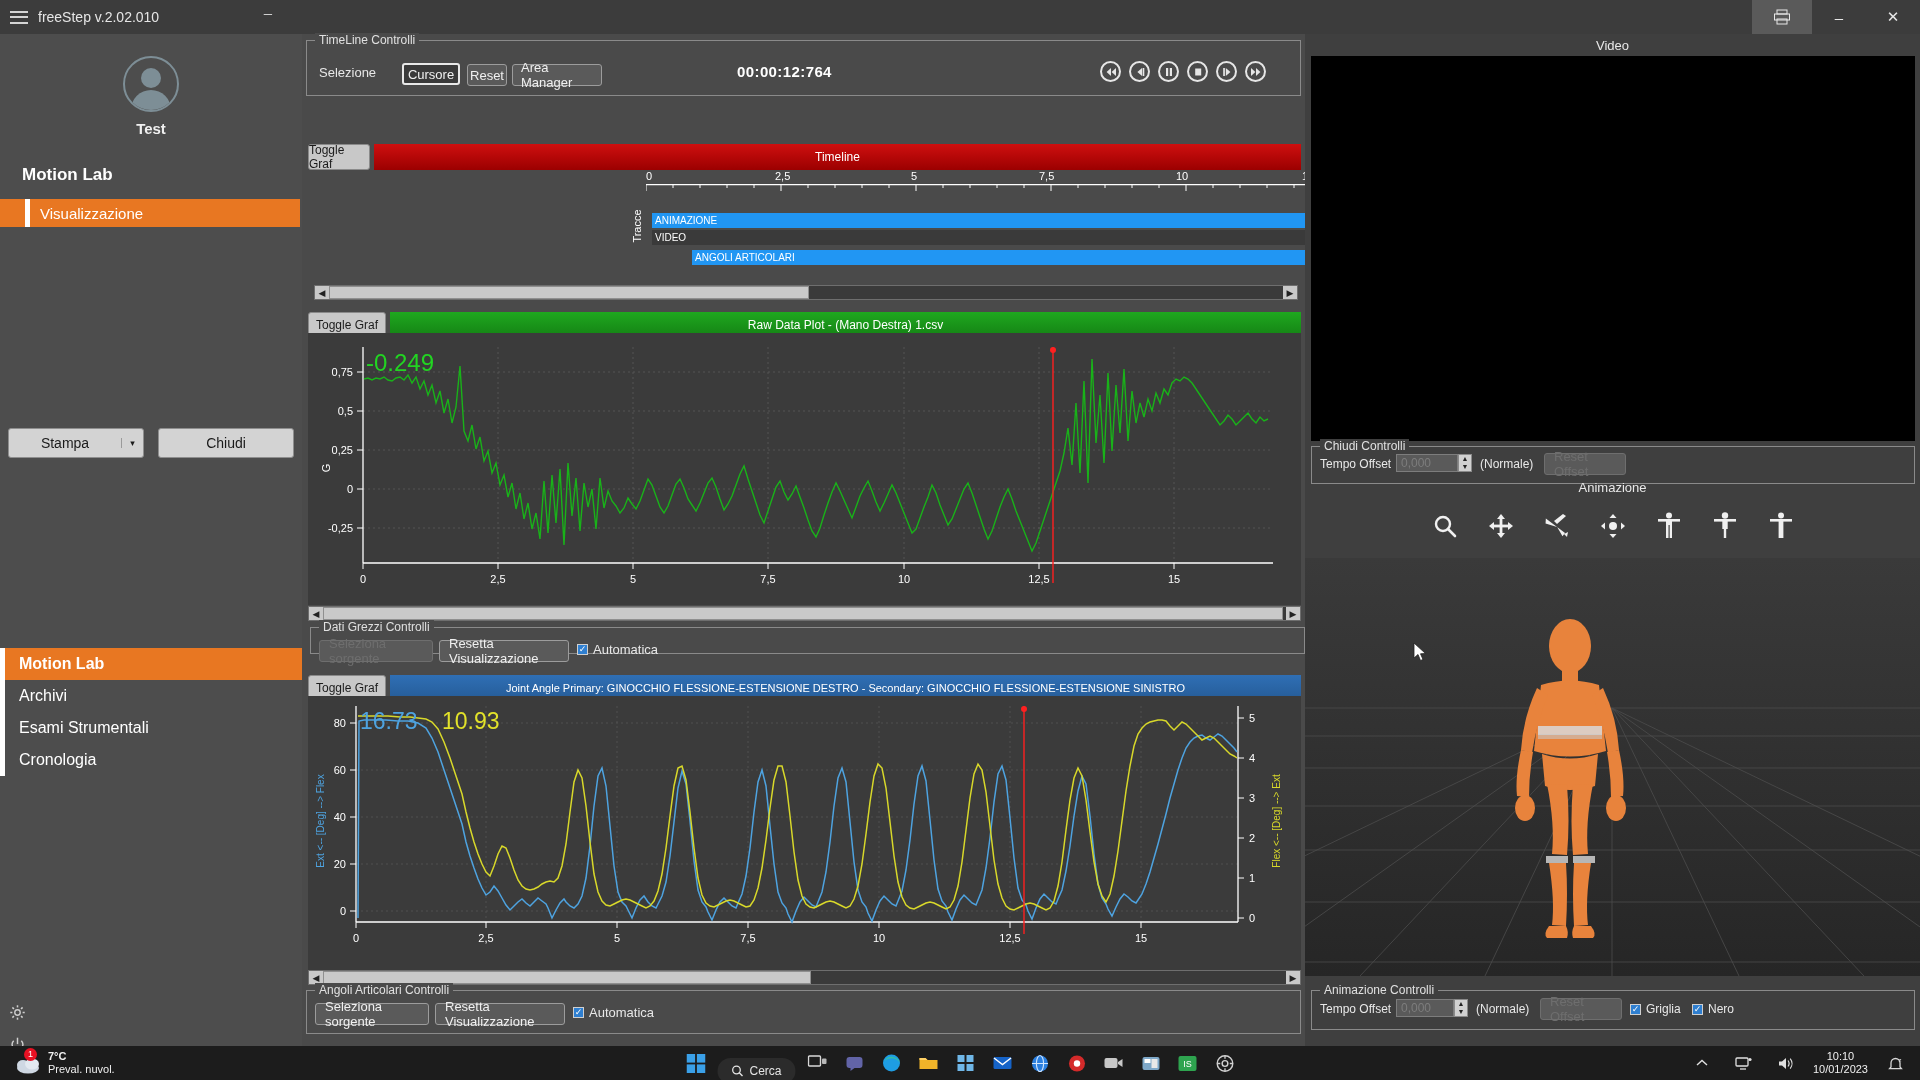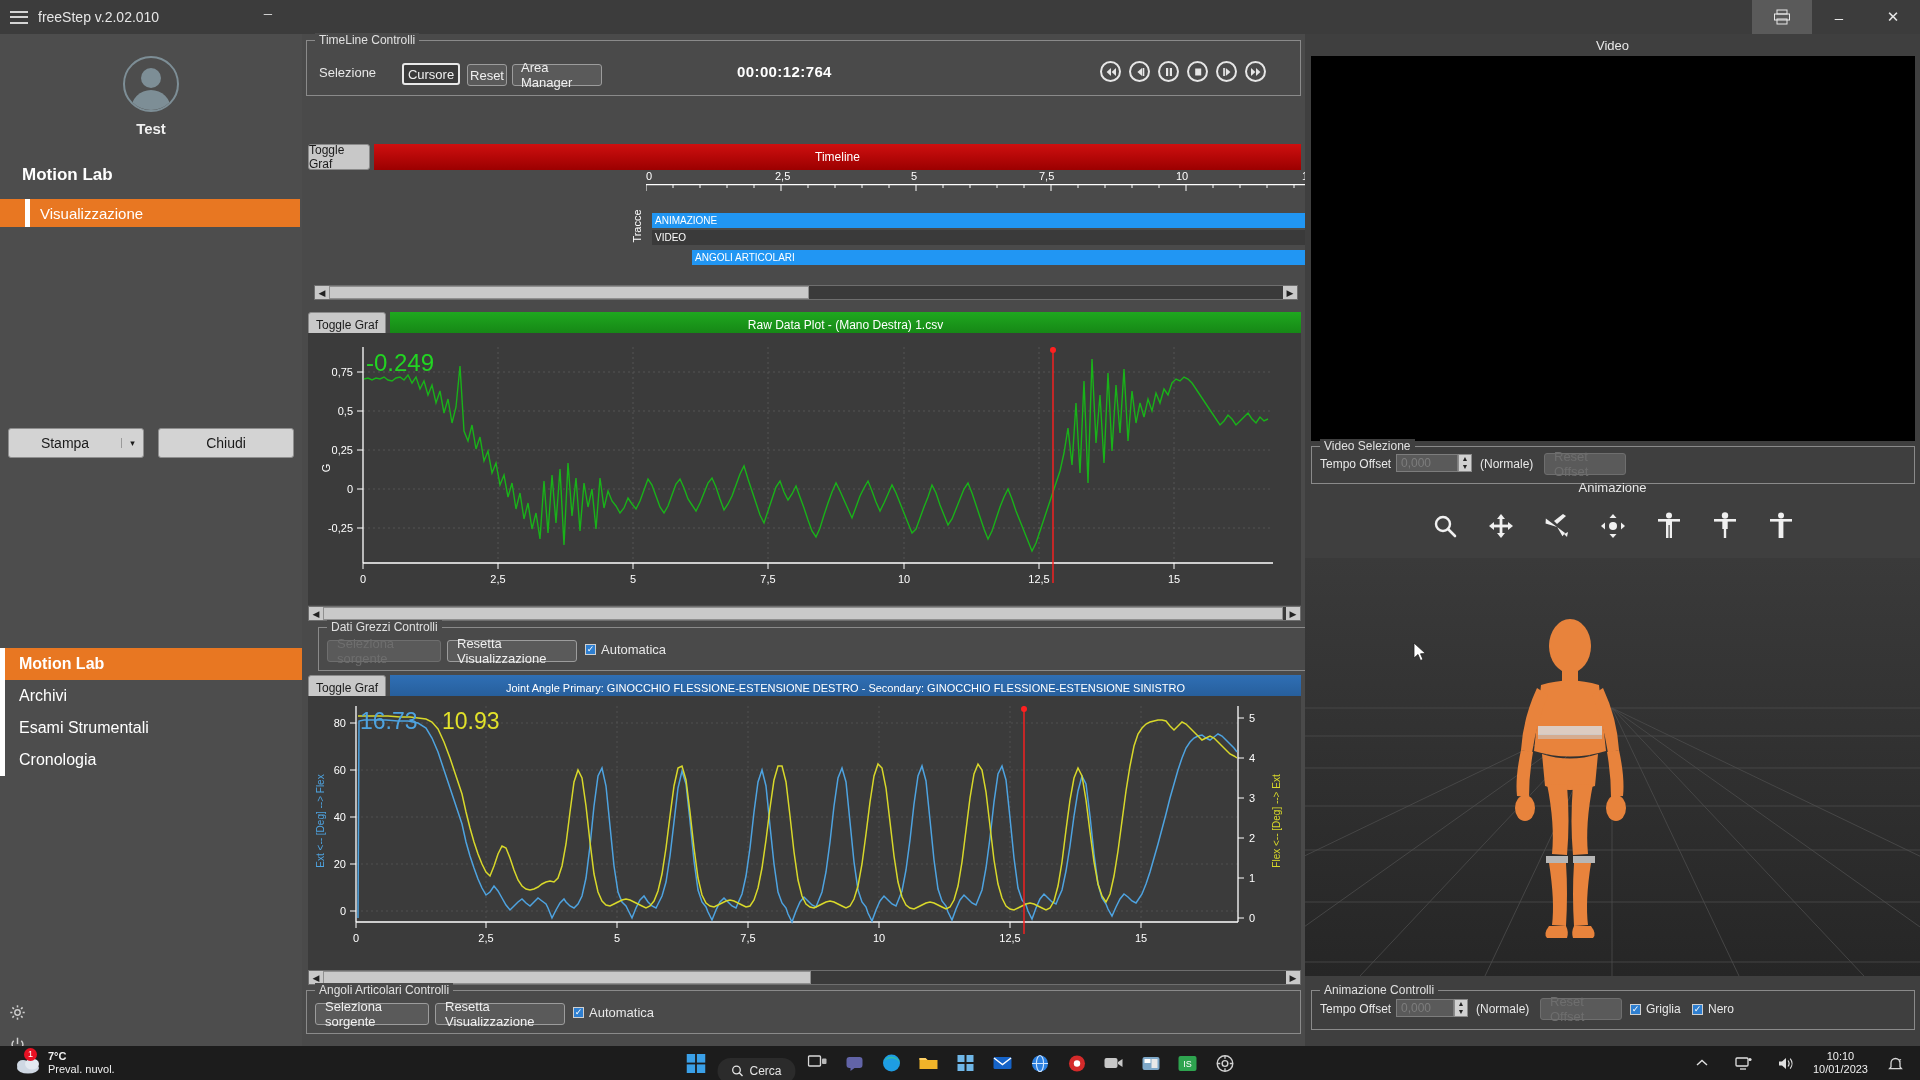--- a/index.html
+++ b/index.html
@@ -430,21 +430,21 @@
   </div>
 
   <div class="hscroll" style="left:6px;top:572px;width:993px;">
     <div class="hs-arrow">◀</div>
     <div class="hs-track" style="display:flex;">
       <div class="hs-thumb" style="width:960px;"></div>
     </div>
     <div class="hs-arrow">▶</div>
   </div>
 
-  <div class="group" style="left:16px;top:593px;width:995px;height:44px;">
+  <div class="group" style="left:8px;top:593px;width:995px;height:27px;">
     <div class="legend">Dati Grezzi Controlli</div>
     <div class="ctl-btn disabled" style="position:absolute;left:8px;top:12px;width:114px;">Seleziona sorgente</div>
     <div class="ctl-btn" style="position:absolute;left:128px;top:12px;width:130px;">Resetta Visualizzazione</div>
     <div style="position:absolute;left:266px;top:14px;display:flex;align-items:center;gap:5px;">
       <span class="cb">✓</span>
       <span>Automatica</span>
     </div>
   </div>
 
   <div class="tg-row" style="left:6px;top:641px;width:993px;">
@@ -580,21 +580,21 @@
       <span>Automatica</span>
     </div>
   </div>
 </div>
 
 <div id="right">
   <div id="video-title">Video</div>
   <div id="video-area"></div>
 
   <div class="group" style="left:6px;top:412px;width:604px;height:38px;">
-    <div class="legend" style="background:#3f3f3f;">Video Selezione</div>
+    <div class="legend" style="background:#3f3f3f;">Chiudi Controlli</div>
     <div style="position:absolute;left:8px;top:10px;font-size:12px;">Tempo Offset</div>
     <div style="position:absolute;left:84px;top:7px;width:62px;height:18px;background:#5a5a5a;border:1px solid #7d7d7d;color:#7d7d7d;font-size:12px;padding-left:4px;line-height:16px;">0,000</div>
     <div style="position:absolute;left:146px;top:7px;width:14px;height:18px;background:#d0d0d0;border:1px solid #8a8a8a;font-size:7px;color:#222;text-align:center;line-height:8px;">▲<br>▼</div>
     <div style="position:absolute;left:168px;top:10px;font-size:12px;">(Normale)</div>
     <div class="ctl-btn disabled" style="position:absolute;left:232px;top:6px;width:82px;">Reset Offset</div>
   </div>
 
   <div id="anim-title">Animazione</div>
 
   <div id="anim-toolbar">

